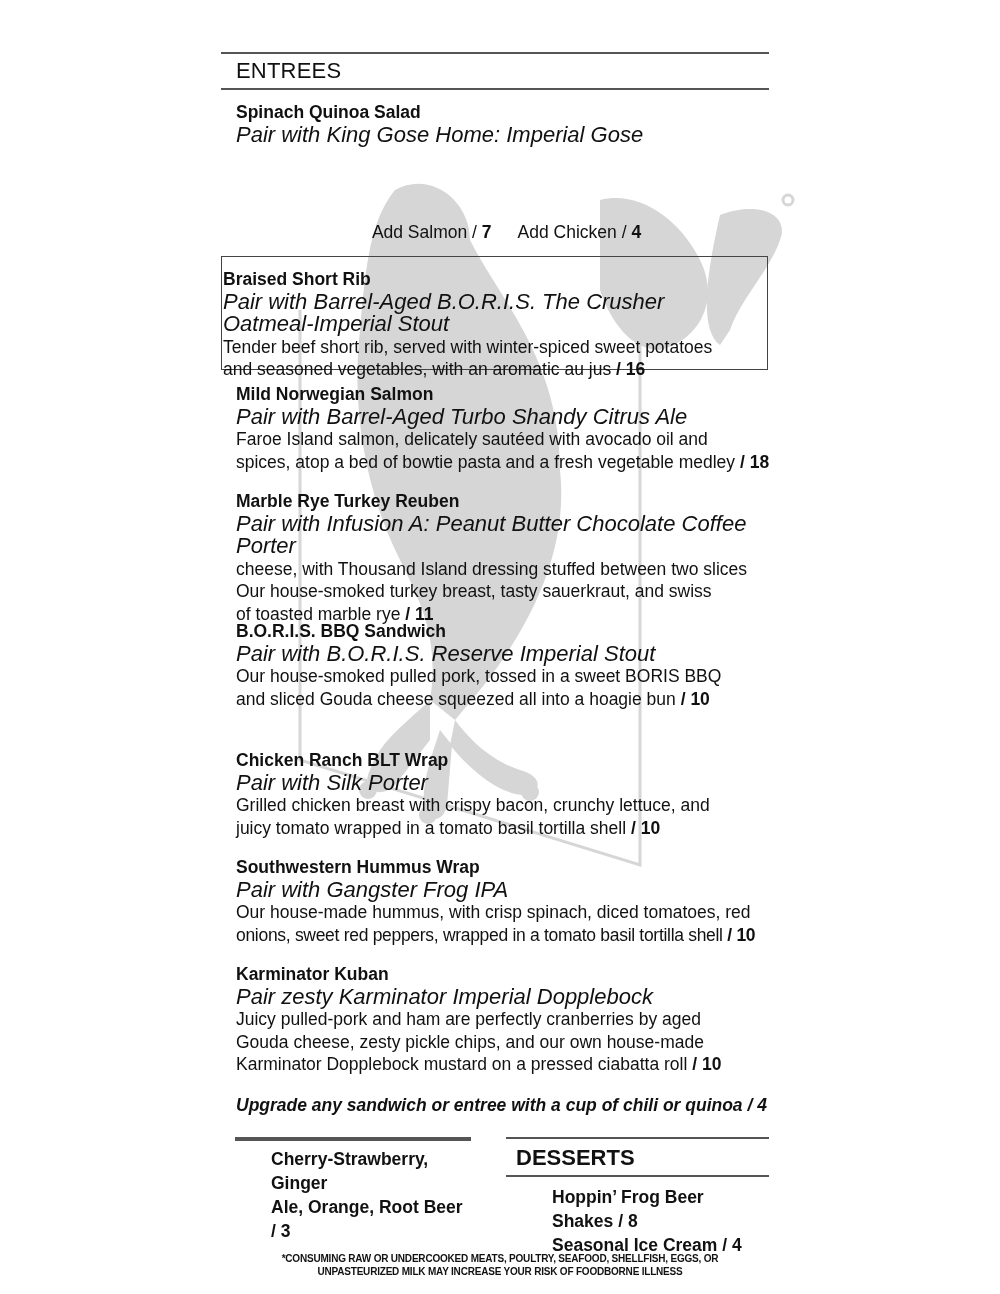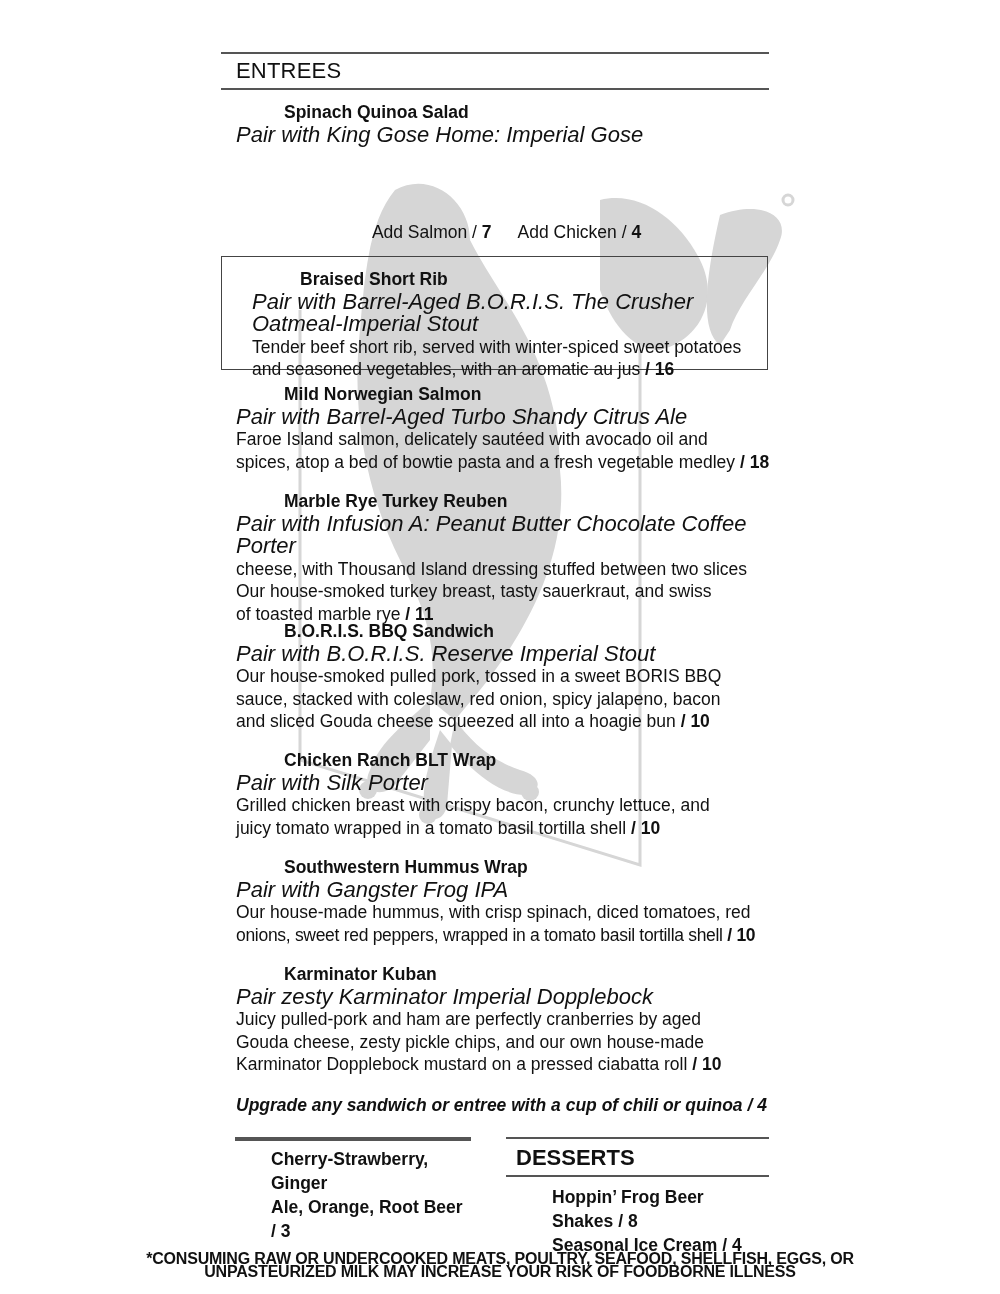--- a/index.html
+++ b/index.html
@@ -3,33 +3,33 @@
 <meta charset="utf-8">
 <style>
   html, body { margin: 0; padding: 0; background: #ffffff; }
   body { width: 1000px; height: 1294px; position: relative; overflow: hidden;
          font-family: "Liberation Sans", "DejaVu Sans", sans-serif; color: #111; }
   .watermark { position: absolute; left: 0; top: 0; width: 1000px; height: 1294px; pointer-events: none; z-index: 0; }
   .page { position: absolute; left: 221px; top: 0; width: 548px; z-index: 1; }
   .rule { border-top: 2px solid #555; }
   .section-title { font-weight: normal; font-size: 22px; letter-spacing: 0.2px; padding: 7px 0 0 15px; height: 30px; }
   .item { font-size: 17.5px; line-height: 22.5px; }
-  .item .name { font-weight: bold; margin-left: 48px; }
+  .item .name { font-weight: bold; }
   .item .pair { font-style: italic; font-size: 22px; }
   .item .desc { }
   .item .price { font-weight: bold; }
   .addons { text-align: center; font-size: 17.5px; line-height: 22px; padding-left: 23px; }
   .addons span.sep { display: inline-block; width: 26px; }
   .addons b { font-weight: bold; }
   .boxed { position: absolute; border: 1.5px solid #444; left: 0; width: 545px; }
   .upgrade { font-style: italic; font-weight: bold; font-size: 17.5px; }
   .col-title { font-weight: bold; font-size: 22px; padding: 6px 0 0 0; height: 30px; }
   .col-body { font-weight: bold; font-size: 17.5px; line-height: 24px; margin-left: 36px; }
   .disclaimer { position: absolute; left: 0; width: 1000px; text-align: center; font-weight: bold;
-                font-size: 16px; line-height: 12.5px; letter-spacing: -0.2px; z-index: 1; }
+                font-size: 10px; line-height: 12.5px; letter-spacing: -0.2px; z-index: 1; }
 </style>
 </head>
 <body>
 
 <svg class="watermark" viewBox="0 0 1000 1294">
   <g fill="#d6d6d6" stroke="none">
 
     <path d="M395 190 C430 170 470 200 470 240 C500 300 560 360 560 470 C570 560 520 640 480 690 L455 720 L430 700 C440 640 420 600 400 560 C370 500 350 420 360 330 C365 270 370 220 395 190 Z"></path>
 
     <path d="M600 200 C640 190 680 220 700 260 C720 300 700 340 660 350 C630 350 610 320 600 290 Z"></path>
@@ -56,21 +56,21 @@
 
   <div class="item" style="position:absolute; top:101px; left:15px; width:530px;">
     <div class="name">Spinach Quinoa Salad</div>
     <div class="pair">Pair with King Gose Home: Imperial Gose</div>
   </div>
   <div class="addons" style="position:absolute; top:221px; left:0; width:525px;">
     <span><span>Add Salmon /</span> <b>7</b></span><span class="sep"></span><span><span>Add Chicken /</span> <b>4</b></span>
   </div>
 
   <div class="boxed" style="top:256px; height:112px;"></div>
-  <div class="item" style="position:absolute; top:268px; left:31px; width:530px;">
+  <div class="item" style="position:absolute; top:268px; left:2px; width:530px;">
     <div class="name">Braised Short Rib</div>
     <div class="pair">Pair with Barrel-Aged B.O.R.I.S. The Crusher Oatmeal-Imperial Stout</div>
     <div class="desc">
       <div>Tender beef short rib, served with winter-spiced sweet potatoes</div>
       <div><span>and seasoned vegetables, with an aromatic au jus</span> <span class="price">/ 16</span></div>
     </div>
   </div>
 
   <div class="item" style="position:absolute; top:383px; left:15px; width:540px;">
     <div class="name">Mild Norwegian Salmon</div>
@@ -89,21 +89,20 @@
       <div>Our house-smoked turkey breast, tasty sauerkraut, and swiss</div>
       <div><span>of toasted marble rye</span> <span class="price">/ 11</span></div>
     </div>
   </div>
 
   <div class="item" style="position:absolute; top:620px; left:15px; width:540px;">
     <div class="name">B.O.R.I.S. BBQ Sandwich</div>
     <div class="pair">Pair with B.O.R.I.S. Reserve Imperial Stout</div>
     <div class="desc">
       <div>Our house-smoked pulled pork, tossed in a sweet BORIS BBQ</div>
-      <div>sauce, stacked with coleslaw, red onion, spicy jalapeno, bacon</div>
       <div><span>and sliced Gouda cheese squeezed all into a hoagie bun</span> <span class="price">/ 10</span></div>
     </div>
   </div>
 
   <div class="item" style="position:absolute; top:749px; left:15px; width:540px;">
     <div class="name">Chicken Ranch BLT Wrap</div>
     <div class="pair">Pair with Silk Porter</div>
     <div class="desc">
       <div>Grilled chicken breast with crispy bacon, crunchy lettuce, and</div>
       <div><span>juicy tomato wrapped in a tomato basil tortilla shell</span> <span class="price">/ 10</span></div>

